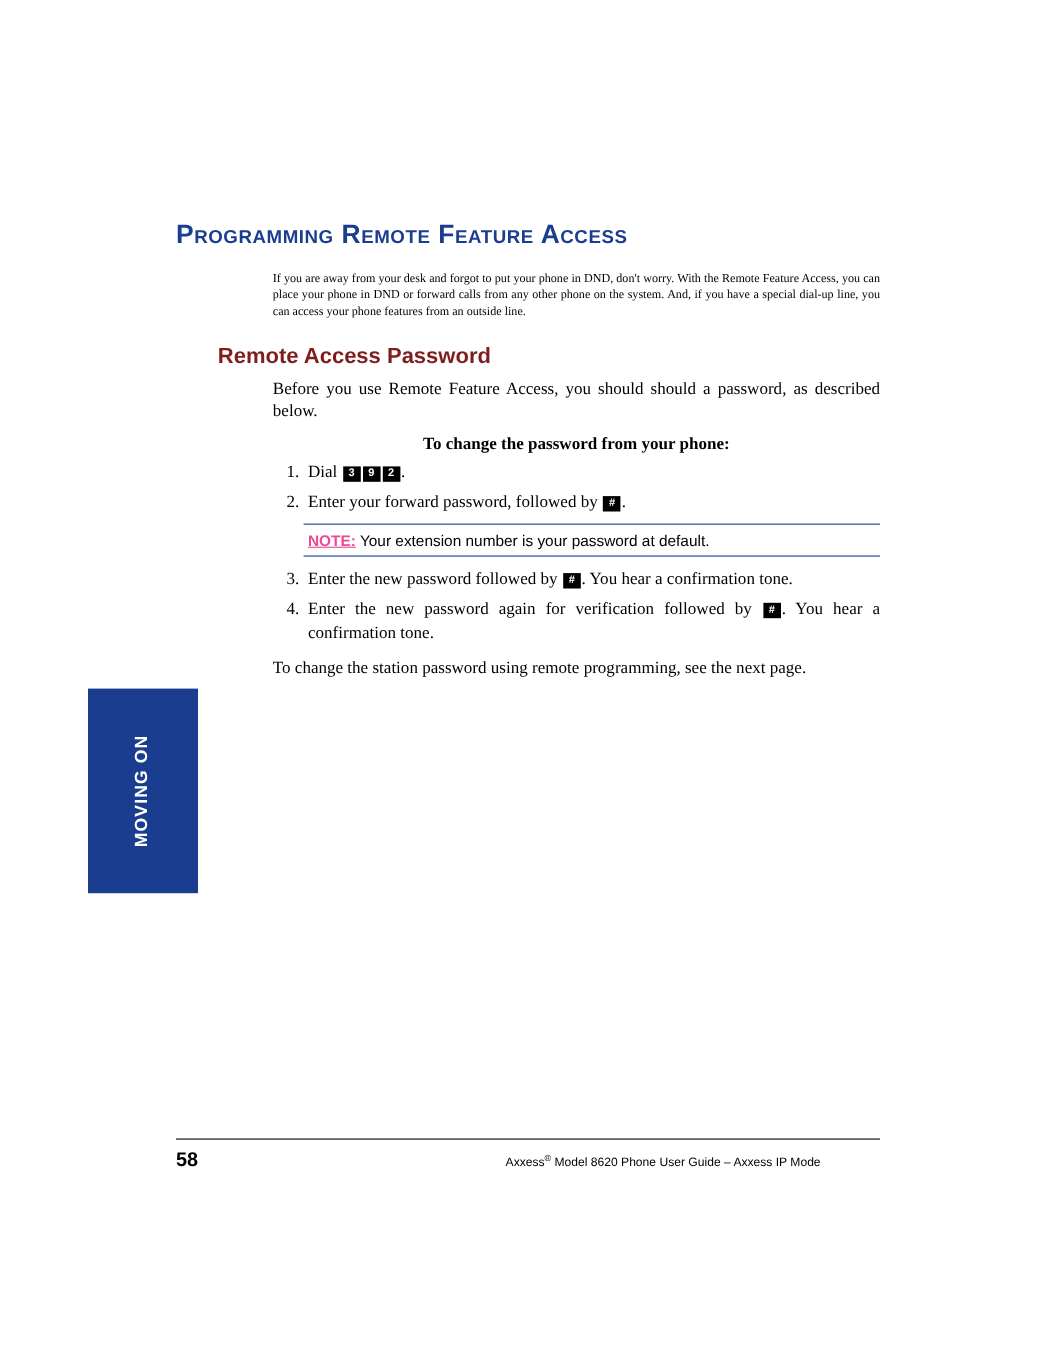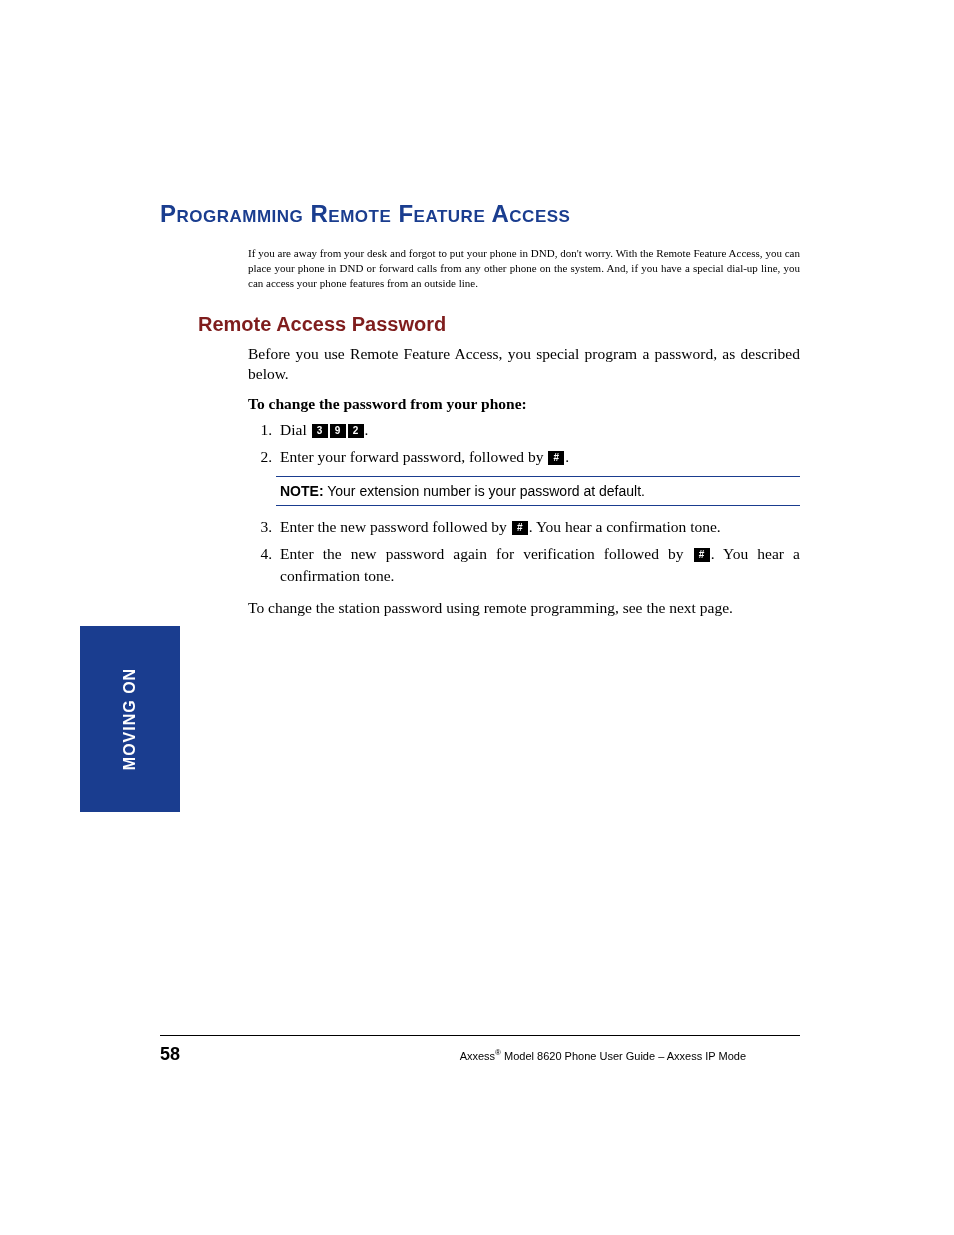--- a/index.html
+++ b/index.html
@@ -52,20 +52,21 @@
   .sub-body p {
     font-size: 15.5px;
     line-height: 1.35;
     margin: 0 0 10px 0;
     text-align: justify;
   }
   .procedure-title {
     font-weight: bold;
     font-size: 15.5px;
     margin: 8px 0 6px 0;
+    text-align: center;
   }
   ol.steps {
     margin: 0 0 8px 0;
     padding-left: 28px;
     font-size: 15.5px;
   }
   ol.steps > li {
     margin: 4px 0;
     line-height: 1.45;
     padding-left: 4px;
@@ -88,21 +89,22 @@
   .note-box {
     border-top: 1px solid #1a3d8f;
     border-bottom: 1px solid #1a3d8f;
     padding: 6px 4px;
     margin: 8px 0 10px 28px;
     font-family: Arial, Helvetica, sans-serif;
     font-size: 14px;
   }
   .note-box .note-label {
     font-weight: bold;
-    color: #000000;
+    color: #ec4899;
+    text-decoration: underline;
   }
   .side-tab {
     position: absolute;
     left: 80px;
     top: 626px;
     width: 100px;
     height: 186px;
     background: #1a3d8f;
   }
   .side-tab-text {
@@ -158,21 +160,21 @@
 <div class="page">
 
   <div class="content">
     <h1 class="section-title">Programming Remote Feature Access</h1>
 
     <div class="intro">If you are away from your desk and forgot to put your phone in DND, don't worry. With the Remote Feature Access, you can place your phone in DND or forward calls from any other phone on the system. And, if you have a special dial-up line, you can access your phone features from an outside line.</div>
 
     <h2 class="subsection">Remote Access Password</h2>
 
     <div class="sub-body">
-      <p>Before you use Remote Feature Access, you special program a password, as described below.</p>
+      <p>Before you use Remote Feature Access, you should should a password, as described below.</p>
 
       <div class="procedure-title">To change the password from your phone:</div>
 
       <ol class="steps">
         <li>
           <span>Dial </span><span class="keycap">3</span><span class="keycap">9</span><span class="keycap">2</span><span>.</span>
         </li>
         <li>
           <span>Enter your forward password, followed by </span><span class="keycap">#</span><span>.</span>
         </li>

